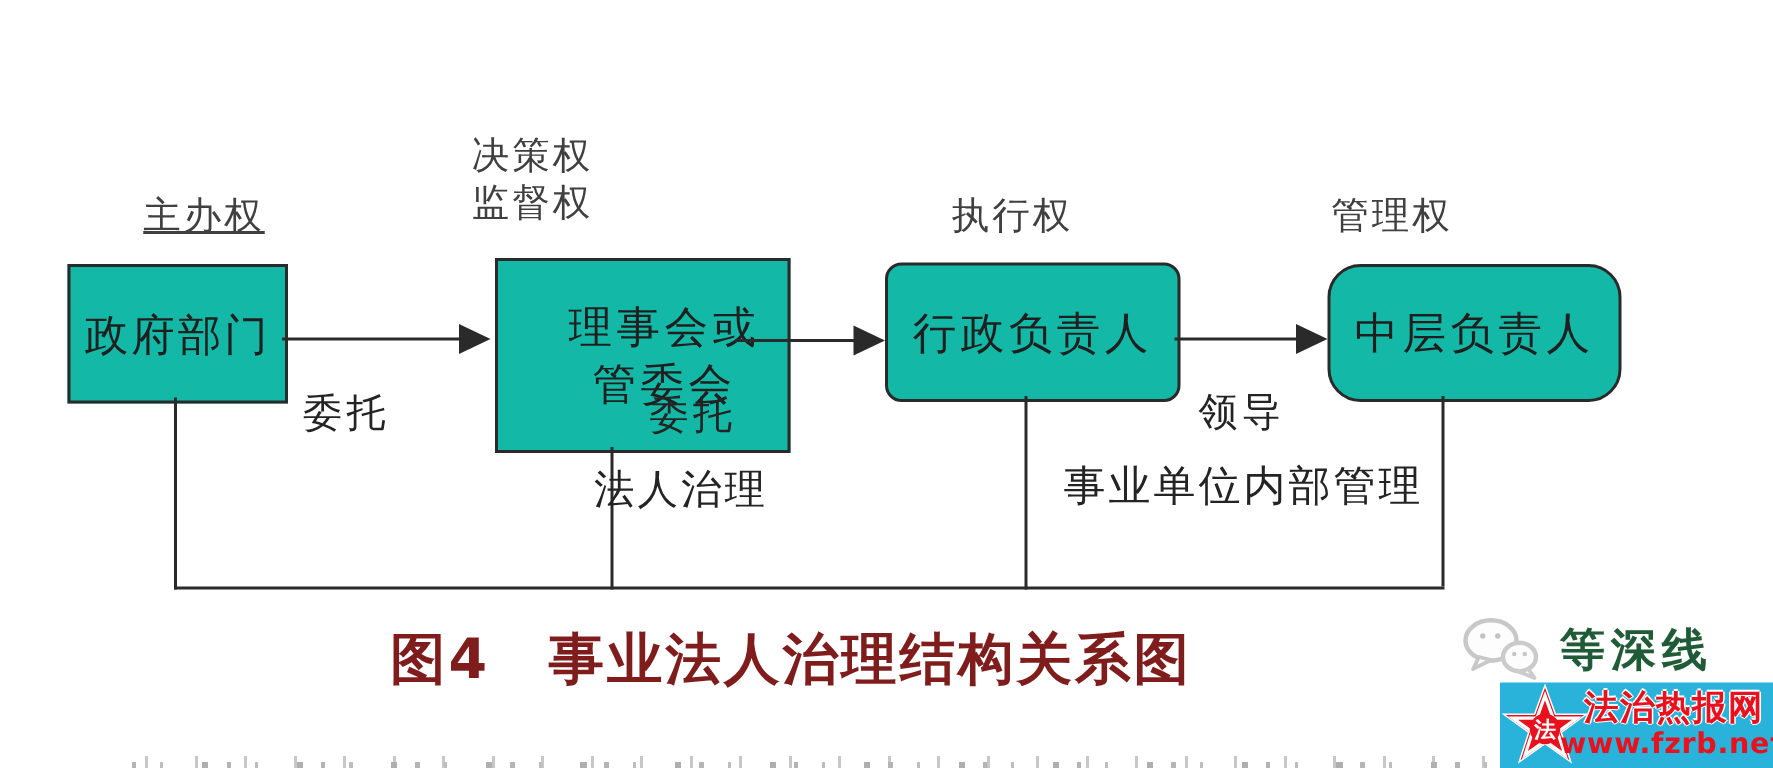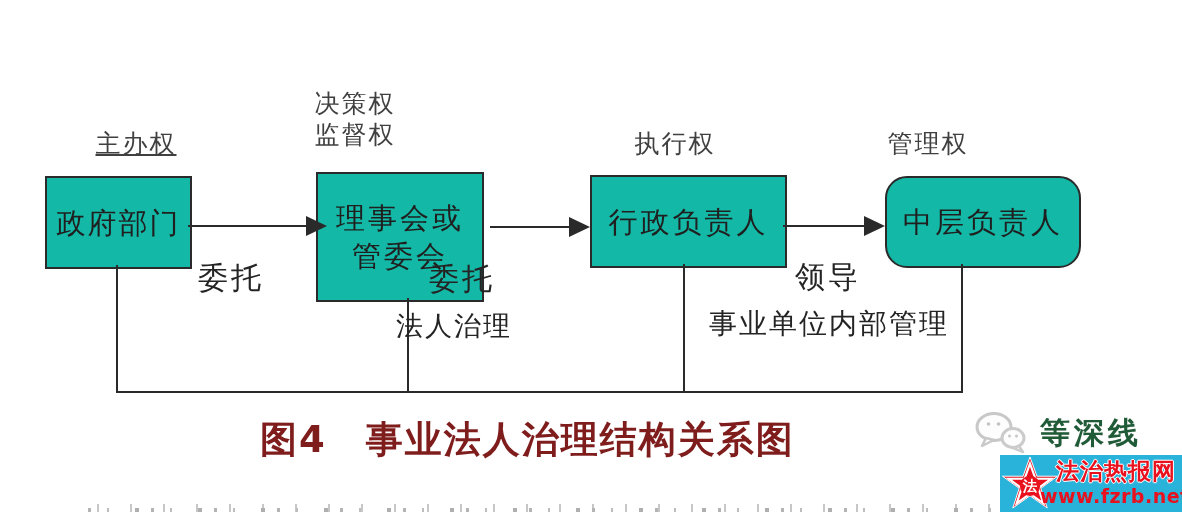--- a/index.html
+++ b/index.html
@@ -7,22 +7,22 @@
     position:relative;width:1182px;height:512px;background:#ffffff;overflow:hidden;
     font-family:"DejaVu Serif", serif;color:#242424;
   }
   
   .node{
     position:absolute;border:2.5px solid #2a2a2a;background:#14b8a6;
     display:flex;flex-direction:column;align-items:center;justify-content:center;
     font-size:29px;color:#1f1f1f;letter-spacing:3px;line-height:38px;text-align:center;
   }
   .node-gov{left:45px;top:176px;width:143px;height:89px;letter-spacing:2px;}
-  .node-council{left:316px;top:172px;width:164px;height:126px;}
-  .node-exec{left:590px;top:175px;width:193px;height:89px;}
+  .node-council{left:330px;top:172px;width:164px;height:126px;padding-left:29px;}
+  .node-exec{left:590px;top:175px;width:193px;height:89px;border-radius:11px;}
   .node-middle{left:885px;top:176px;width:192px;height:88px;border-radius:22px;}
   
   .auth{position:absolute;font-size:25px;color:#404040;text-align:center;letter-spacing:2px;line-height:31px;}
   .auth-1{left:76px;top:128px;width:120px;text-decoration:underline;}
   .auth-2{left:300px;top:88px;width:110px;}
   .auth-3{left:620px;top:128px;width:110px;}
   .auth-4{left:873px;top:128px;width:110px;}
   
   .hline{position:absolute;height:2px;background:#2a2a2a;}
   .vline{position:absolute;width:2px;background:#2a2a2a;}
@@ -33,21 +33,21 @@
   .arr2-head{left:569px;top:217px;}
   .arr3-line{left:783px;top:225px;width:84px;}
   .arr3-head{left:864px;top:216px;}
   
   .v-gov{left:116px;top:265px;height:128px;}
   .v-council{left:407px;top:298px;height:95px;}
   .v-exec{left:683px;top:264px;height:129px;}
   .v-middle{left:961px;top:264px;height:127px;}
   .h-bottom{left:116px;top:391px;width:847px;}
   
-  .edge-label{position:absolute;font-size:30px;color:#242424;text-align:center;letter-spacing:3px;}
+  .edge-label{position:absolute;font-size:26px;color:#242424;text-align:center;letter-spacing:3px;}
   .lbl-entrust1{left:193px;top:258px;width:76px;}
   .lbl-entrust2{left:424px;top:259px;width:76px;}
   .lbl-legal{left:394px;top:308px;width:120px;font-size:27px;letter-spacing:2px;}
   .lbl-lead{left:793px;top:257px;width:70px;}
   .lbl-internal{left:698px;top:305px;width:262px;font-size:28px;letter-spacing:2px;}
   
   .caption{
     position:absolute;left:260px;top:415px;width:600px;text-align:left;
     font-family:"DejaVu Sans", sans-serif;font-weight:700;font-size:37px;color:#7f1d1d;letter-spacing:2px;
   }

